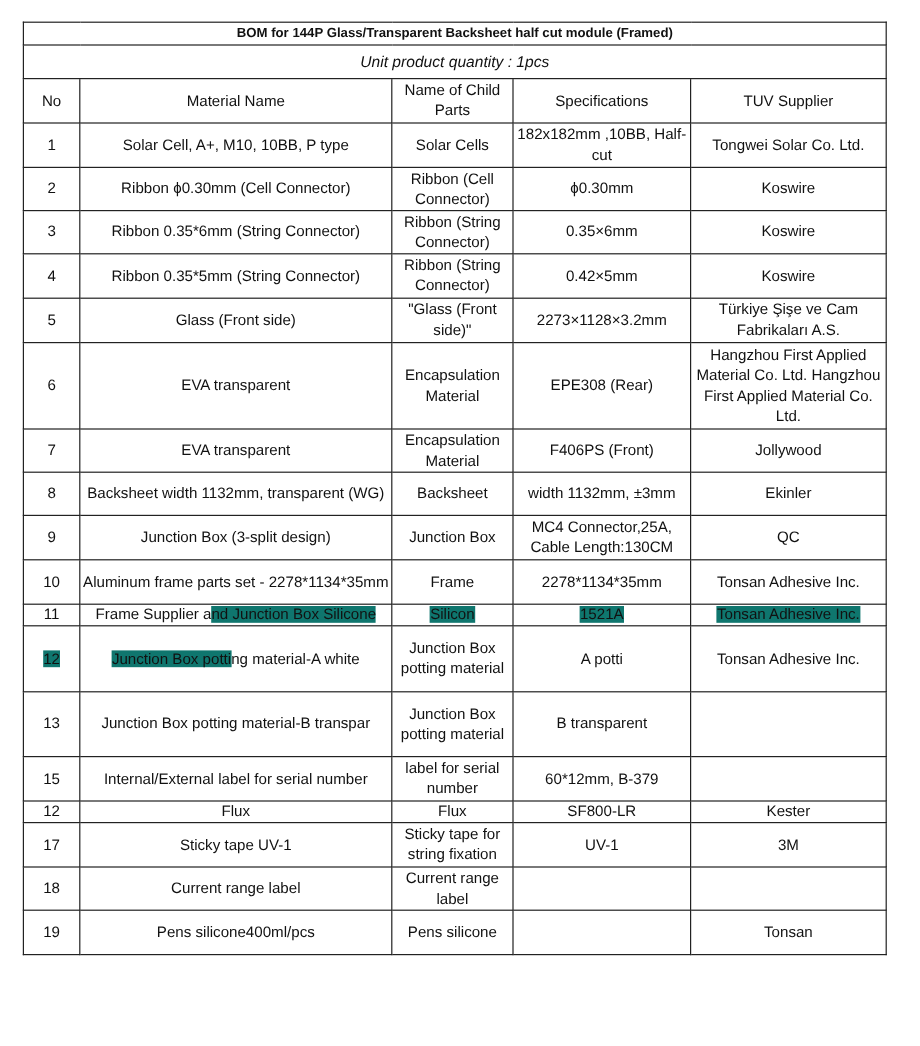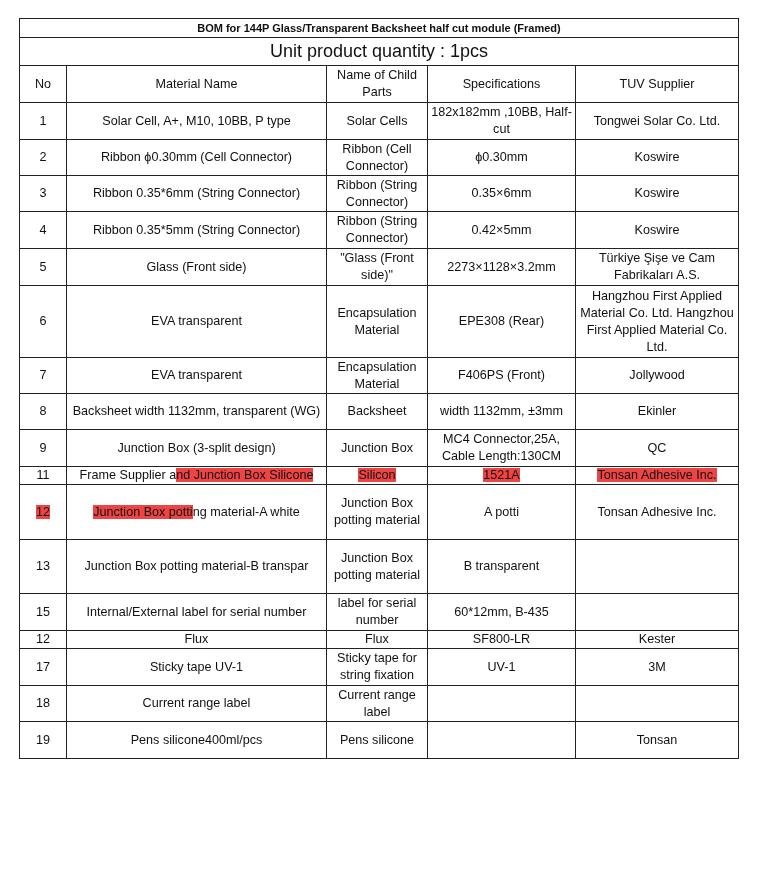--- a/index.html
+++ b/index.html
@@ -37,28 +37,29 @@
     col.c-mat { width: 260px; }
     col.c-child { width: 101px; }
     col.c-spec { width: 148px; }
     col.c-sup { width: 163px; }
     tr.title-row td {
       font-weight: bold;
       height: 18px;
       font-size: 11px;
     }
     tr.sub-row td {
+      font-style: italic;
       height: 27px;
-      font-size: 18px;
+      font-size: 13px;
     }
     tr.head-row td {
       height: 36px;
     }
     .hl {
-      background: #ef4444;
+      background: #0f766e;
     }
   </style>
 </head>
 <body>
 
 <table class="bom">
   <colgroup>
     <col class="c-no">
       <col class="c-mat">
       <col class="c-child">
@@ -136,20 +137,27 @@
       <td>width 1132mm, ±3mm</td>
       <td>Ekinler</td>
     </tr>
     <tr style="height:37px">
       <td>9</td>
       <td>Junction Box (3-split design)</td>
       <td>Junction Box</td>
       <td>MC4 Connector,25A, Cable Length:130CM</td>
       <td>QC</td>
     </tr>
+    <tr style="height:37px">
+      <td>10</td>
+      <td>Aluminum frame parts set - 2278*1134*35mm</td>
+      <td>Frame</td>
+      <td>2278*1134*35mm</td>
+      <td>Tonsan Adhesive Inc.</td>
+    </tr>
     <tr style="height:18px">
       <td>11</td>
       <td><span>Frame Supplier a</span><span class="hl">nd Junction Box Silicone</span></td>
       <td><span class="hl">Silicon</span></td>
       <td><span class="hl">1521A</span></td>
       <td><span class="hl">Tonsan Adhesive Inc.</span></td>
     </tr>
     <tr style="height:55px">
       <td><span class="hl">12</span></td>
       <td><span class="hl">Junction Box potti</span><span>ng material-A white</span></td>
@@ -161,21 +169,21 @@
       <td>13</td>
       <td>Junction Box potting material-B transpar</td>
       <td>Junction Box potting material</td>
       <td>B transparent</td>
       <td></td>
     </tr>
     <tr style="height:37px">
       <td>15</td>
       <td>Internal/External label for serial number</td>
       <td>label for serial number</td>
-      <td>60*12mm, B-435</td>
+      <td>60*12mm, B-379</td>
       <td></td>
     </tr>
     <tr style="height:18px">
       <td>12</td>
       <td>Flux</td>
       <td>Flux</td>
       <td>SF800-LR</td>
       <td>Kester</td>
     </tr>
     <tr style="height:37px">

